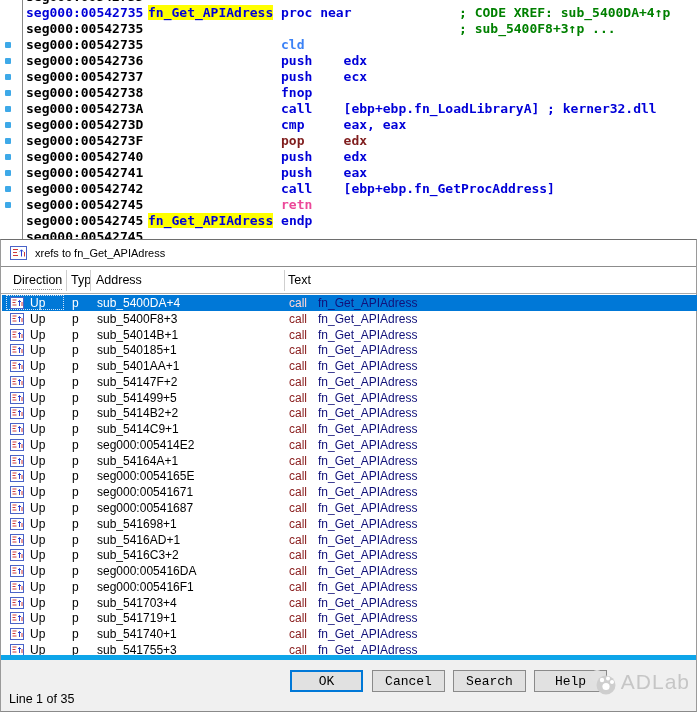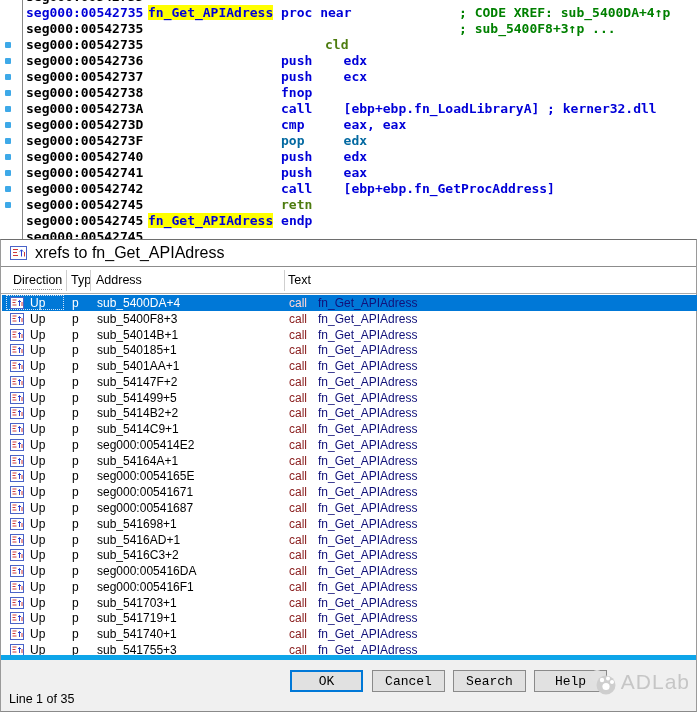--- a/index.html
+++ b/index.html
@@ -33,21 +33,21 @@
     position:absolute; left:0; top:239px; width:697px; height:473px;
     border-top:1px solid #6e6e6e; border-left:1px solid #9a9a9a;
     border-right:1px solid #9a9a9a; border-bottom:1px solid #8a8a8a;
     background:#fff;
   }
   .titlebar {
     position:absolute; left:0; top:0; width:100%; height:27px; background:#fff;
     display:flex; align-items:center; padding-left:9px; gap:8px;
     border-bottom:1px solid #8c8c8c;
   }
-  .titlebar .title { font-size:16px; color:#000; }
+  .titlebar .title { font-size:11px; color:#000; }
 
   .colheader {
     position:absolute; left:0; top:28px; width:100%; height:26px; background:#fff;
     border-bottom:1px solid #aaa; font-size:12.5px; color:#000;
   }
   .colheader .hc { position:absolute; top:5px; }
   .hc-direction { left:12px; border-bottom:1px dotted #8a8a8a; padding-bottom:2px; }
   .hc-typ { left:70px; }
   .hc-address { left:95px; }
   .hc-text { left:287px; }
@@ -94,31 +94,31 @@
   }
 </style>
 </head>
 <body>
 
 <div id="listing">
   <div class="gutterline"></div>
 <div class="asmline" style="top: -11px;"><span class="a-addr">seg000:00542735</span></div>
     <div class="asmline" style="top: 5px;"><span class="a-addr blue">seg000:00542735</span><span class="a-nameblk"><span class="a-hl" style="background: rgb(255, 255, 0);">fn_Get_APIAdress</span> proc near</span><span class="a-xref" style="color: rgb(0, 128, 0);">; CODE XREF: sub_5400DA+4↑p</span></div>
     <div class="asmline" style="top: 21px;"><span class="a-addr">seg000:00542735</span><span class="a-xref" style="color: rgb(0, 128, 0);">; sub_5400F8+3↑p ...</span></div>
-    <div class="asmline" style="top: 37px;"><span class="dot" style="background: rgb(62, 169, 232);"></span><span class="a-addr">seg000:00542735</span><span class="a-code" style="color: #4d7c0f; margin-left: 44px;">cld</span></div>
+    <div class="asmline" style="top: 37px;"><span class="dot" style="background: rgb(62, 169, 232);"></span><span class="a-addr">seg000:00542735</span><span class="a-code" style="color: #3b82f6;">cld</span></div>
     <div class="asmline" style="top: 53px;"><span class="dot" style="background: rgb(62, 169, 232);"></span><span class="a-addr">seg000:00542736</span><span class="a-code" style="color: rgb(0, 0, 216);">push    edx</span></div>
     <div class="asmline" style="top: 69px;"><span class="dot" style="background: rgb(62, 169, 232);"></span><span class="a-addr">seg000:00542737</span><span class="a-code" style="color: rgb(0, 0, 216);">push    ecx</span></div>
     <div class="asmline" style="top: 85px;"><span class="dot" style="background: rgb(62, 169, 232);"></span><span class="a-addr">seg000:00542738</span><span class="a-code" style="color: rgb(0, 0, 216);">fnop</span></div>
     <div class="asmline" style="top: 101px;"><span class="dot" style="background: rgb(62, 169, 232);"></span><span class="a-addr">seg000:0054273A</span><span class="a-code" style="color: rgb(0, 0, 216);">call    [ebp+ebp.fn_LoadLibraryA] ; kerner32.dll</span></div>
     <div class="asmline" style="top: 117px;"><span class="dot" style="background: rgb(62, 169, 232);"></span><span class="a-addr">seg000:0054273D</span><span class="a-code" style="color: rgb(0, 0, 216);">cmp     eax, eax</span></div>
-    <div class="asmline" style="top: 133px;"><span class="dot" style="background: rgb(62, 169, 232);"></span><span class="a-addr">seg000:0054273F</span><span class="a-code" style="color: #0369a1; text-align: center;">pop     edx</span></div>
+    <div class="asmline" style="top: 133px;"><span class="dot" style="background: rgb(62, 169, 232);"></span><span class="a-addr">seg000:0054273F</span><span class="a-code" style="color: #7f1d1d; text-align: center;">pop     edx</span></div>
     <div class="asmline" style="top: 149px;"><span class="dot" style="background: rgb(62, 169, 232);"></span><span class="a-addr">seg000:00542740</span><span class="a-code" style="color: rgb(0, 0, 216);">push    edx</span></div>
     <div class="asmline" style="top: 165px;"><span class="dot" style="background: rgb(62, 169, 232);"></span><span class="a-addr">seg000:00542741</span><span class="a-code" style="color: rgb(0, 0, 216);">push    eax</span></div>
     <div class="asmline" style="top: 181px;"><span class="dot" style="background: rgb(62, 169, 232);"></span><span class="a-addr">seg000:00542742</span><span class="a-code" style="color: rgb(0, 0, 216);">call    [ebp+ebp.fn_GetProcAddress]</span></div>
-    <div class="asmline" style="top: 197px;"><span class="dot" style="background: rgb(62, 169, 232);"></span><span class="a-addr">seg000:00542745</span><span class="a-code" style="color: #4d7c0f;">retn</span></div>
+    <div class="asmline" style="top: 197px;"><span class="dot" style="background: rgb(62, 169, 232);"></span><span class="a-addr">seg000:00542745</span><span class="a-code" style="color: #ec4899;">retn</span></div>
     <div class="asmline" style="top: 213px;"><span class="a-addr">seg000:00542745</span><span class="a-nameblk"><span class="a-hl" style="background: rgb(255, 255, 0);">fn_Get_APIAdress</span> endp</span></div>
     <div class="asmline" style="top: 229px;"><span class="a-addr">seg000:00542745</span></div>
   </div>
 
 <div id="dialog">
 
   <div class="titlebar">
     <svg width="17" height="14" viewBox="0 0 17 14">
       <rect x="0.5" y="0.5" width="16" height="13" fill="#fff" stroke="#4a63c8"></rect>
       <path d="M3 3.5 h5 M3 6.5 h4 M3 9.5 h5" stroke="#d03a3a" stroke-width="1.2" fill="none"></path>
@@ -389,21 +389,21 @@
       </div>
       <div class="xrow" style="top: 299.63px;">
         <span class="icon"><svg width="14" height="12" viewBox="0 0 14 12">
             <rect x="0.5" y="0.5" width="13" height="11" fill="#fff" stroke="#4a63c8"></rect>
             <path d="M2.5 3 h4 M2.5 5.5 h3 M2.5 8 h4" stroke="#d03a3a" stroke-width="1" fill="none"></path>
             <path d="M9.5 9 V3.5 M8 5 l1.5 -1.5 L11 5" stroke="#2a3fd0" stroke-width="1" fill="none"></path>
             <path d="M12 9 V5" stroke="#d03a3a" stroke-width="1" fill="none"></path>
           </svg></span>
         <span class="dirlbl">Up</span>
         <span class="typlbl">p</span>
-        <span class="addrlbl">sub_541703+1</span>
+        <span class="addrlbl">sub_541703+4</span>
         <span class="mnem" style="color:#8b2020">call</span>
         <span class="target" style="color:#11117a">fn_Get_APIAdress</span>
       </div>
       <div class="xrow" style="top: 315.4px;">
         <span class="icon"><svg width="14" height="12" viewBox="0 0 14 12">
             <rect x="0.5" y="0.5" width="13" height="11" fill="#fff" stroke="#4a63c8"></rect>
             <path d="M2.5 3 h4 M2.5 5.5 h3 M2.5 8 h4" stroke="#d03a3a" stroke-width="1" fill="none"></path>
             <path d="M9.5 9 V3.5 M8 5 l1.5 -1.5 L11 5" stroke="#2a3fd0" stroke-width="1" fill="none"></path>
             <path d="M12 9 V5" stroke="#d03a3a" stroke-width="1" fill="none"></path>
           </svg></span>

